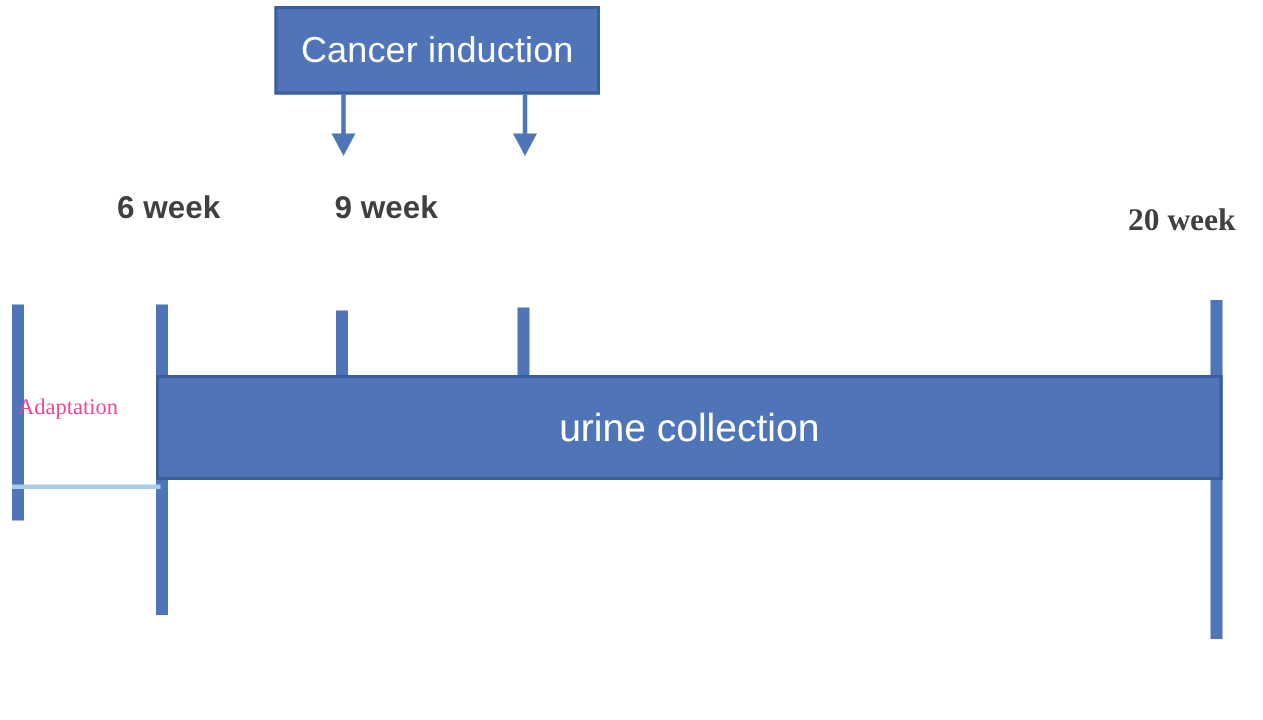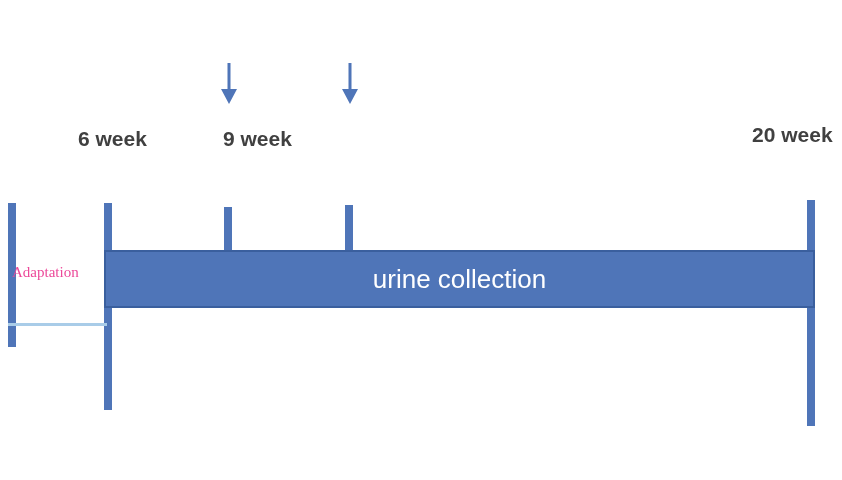--- a/index.html
+++ b/index.html
@@ -66,21 +66,21 @@
     background: #4F75B8;
     width: 8px;
   }
 
   
   .urine-bar {
     position: absolute;
     left: 104px;
     top: 250px;
     width: 711px;
-    height: 58px;
+    height: 70px;
     background: #4F75B8;
     border: 2px solid #3A5F9E;
     box-sizing: border-box;
     display: flex;
     align-items: center;
     justify-content: center;
   }
   .urine-bar .label {
     color: #ffffff;
     font-size: 26px;
@@ -131,38 +131,41 @@
     line-height: 1;
     white-space: nowrap;
     pointer-events: none;
   }
 </style>
 </head>
 <body>
 
 <div id="diagram">
 
+  <div class="induction-box">
+    <span class="label">Cancer induction</span>
+  </div>
 
   <div class="down-arrow" style="left:219px; top:63px;">
     <svg width="20" height="42" viewBox="0 0 20 42" xmlns="http://www.w3.org/2000/svg">
       <rect x="8.5" y="0" width="3" height="28" fill="#4F75B8"></rect>
       <polygon points="2,26 18,26 10,41" fill="#4F75B8"></polygon>
     </svg>
   </div>
 
   <div class="down-arrow" style="left:340px; top:63px;">
     <svg width="20" height="42" viewBox="0 0 20 42" xmlns="http://www.w3.org/2000/svg">
       <rect x="8.5" y="0" width="3" height="28" fill="#4F75B8"></rect>
       <polygon points="2,26 18,26 10,41" fill="#4F75B8"></polygon>
     </svg>
   </div>
 
   <div class="week-label" style="left:78px; top:128px;">6 week</div>
   <div class="week-label" style="left:191px; top:128px;margin-left:32px;">9 week</div>
-  <div class="week-label" style="left:752px; top:124px;">20 week</div>
+  <div class="week-label" style="left:752px; top:136px;font-family:Liberation Serif, serif;">20 week</div>
 
   <div class="vbar" style="left:8px; top:203px; height:144px;"></div>
 
   <div class="vbar" style="left:104px; top:203px; height:207px;"></div>
 
   <div class="vbar" style="left:224px; top:207px; height:45px;"></div>
 
   <div class="vbar" style="left:345px; top:205px; height:47px;"></div>
 
   <div class="vbar" style="left:807px; top:200px; height:226px;"></div>

